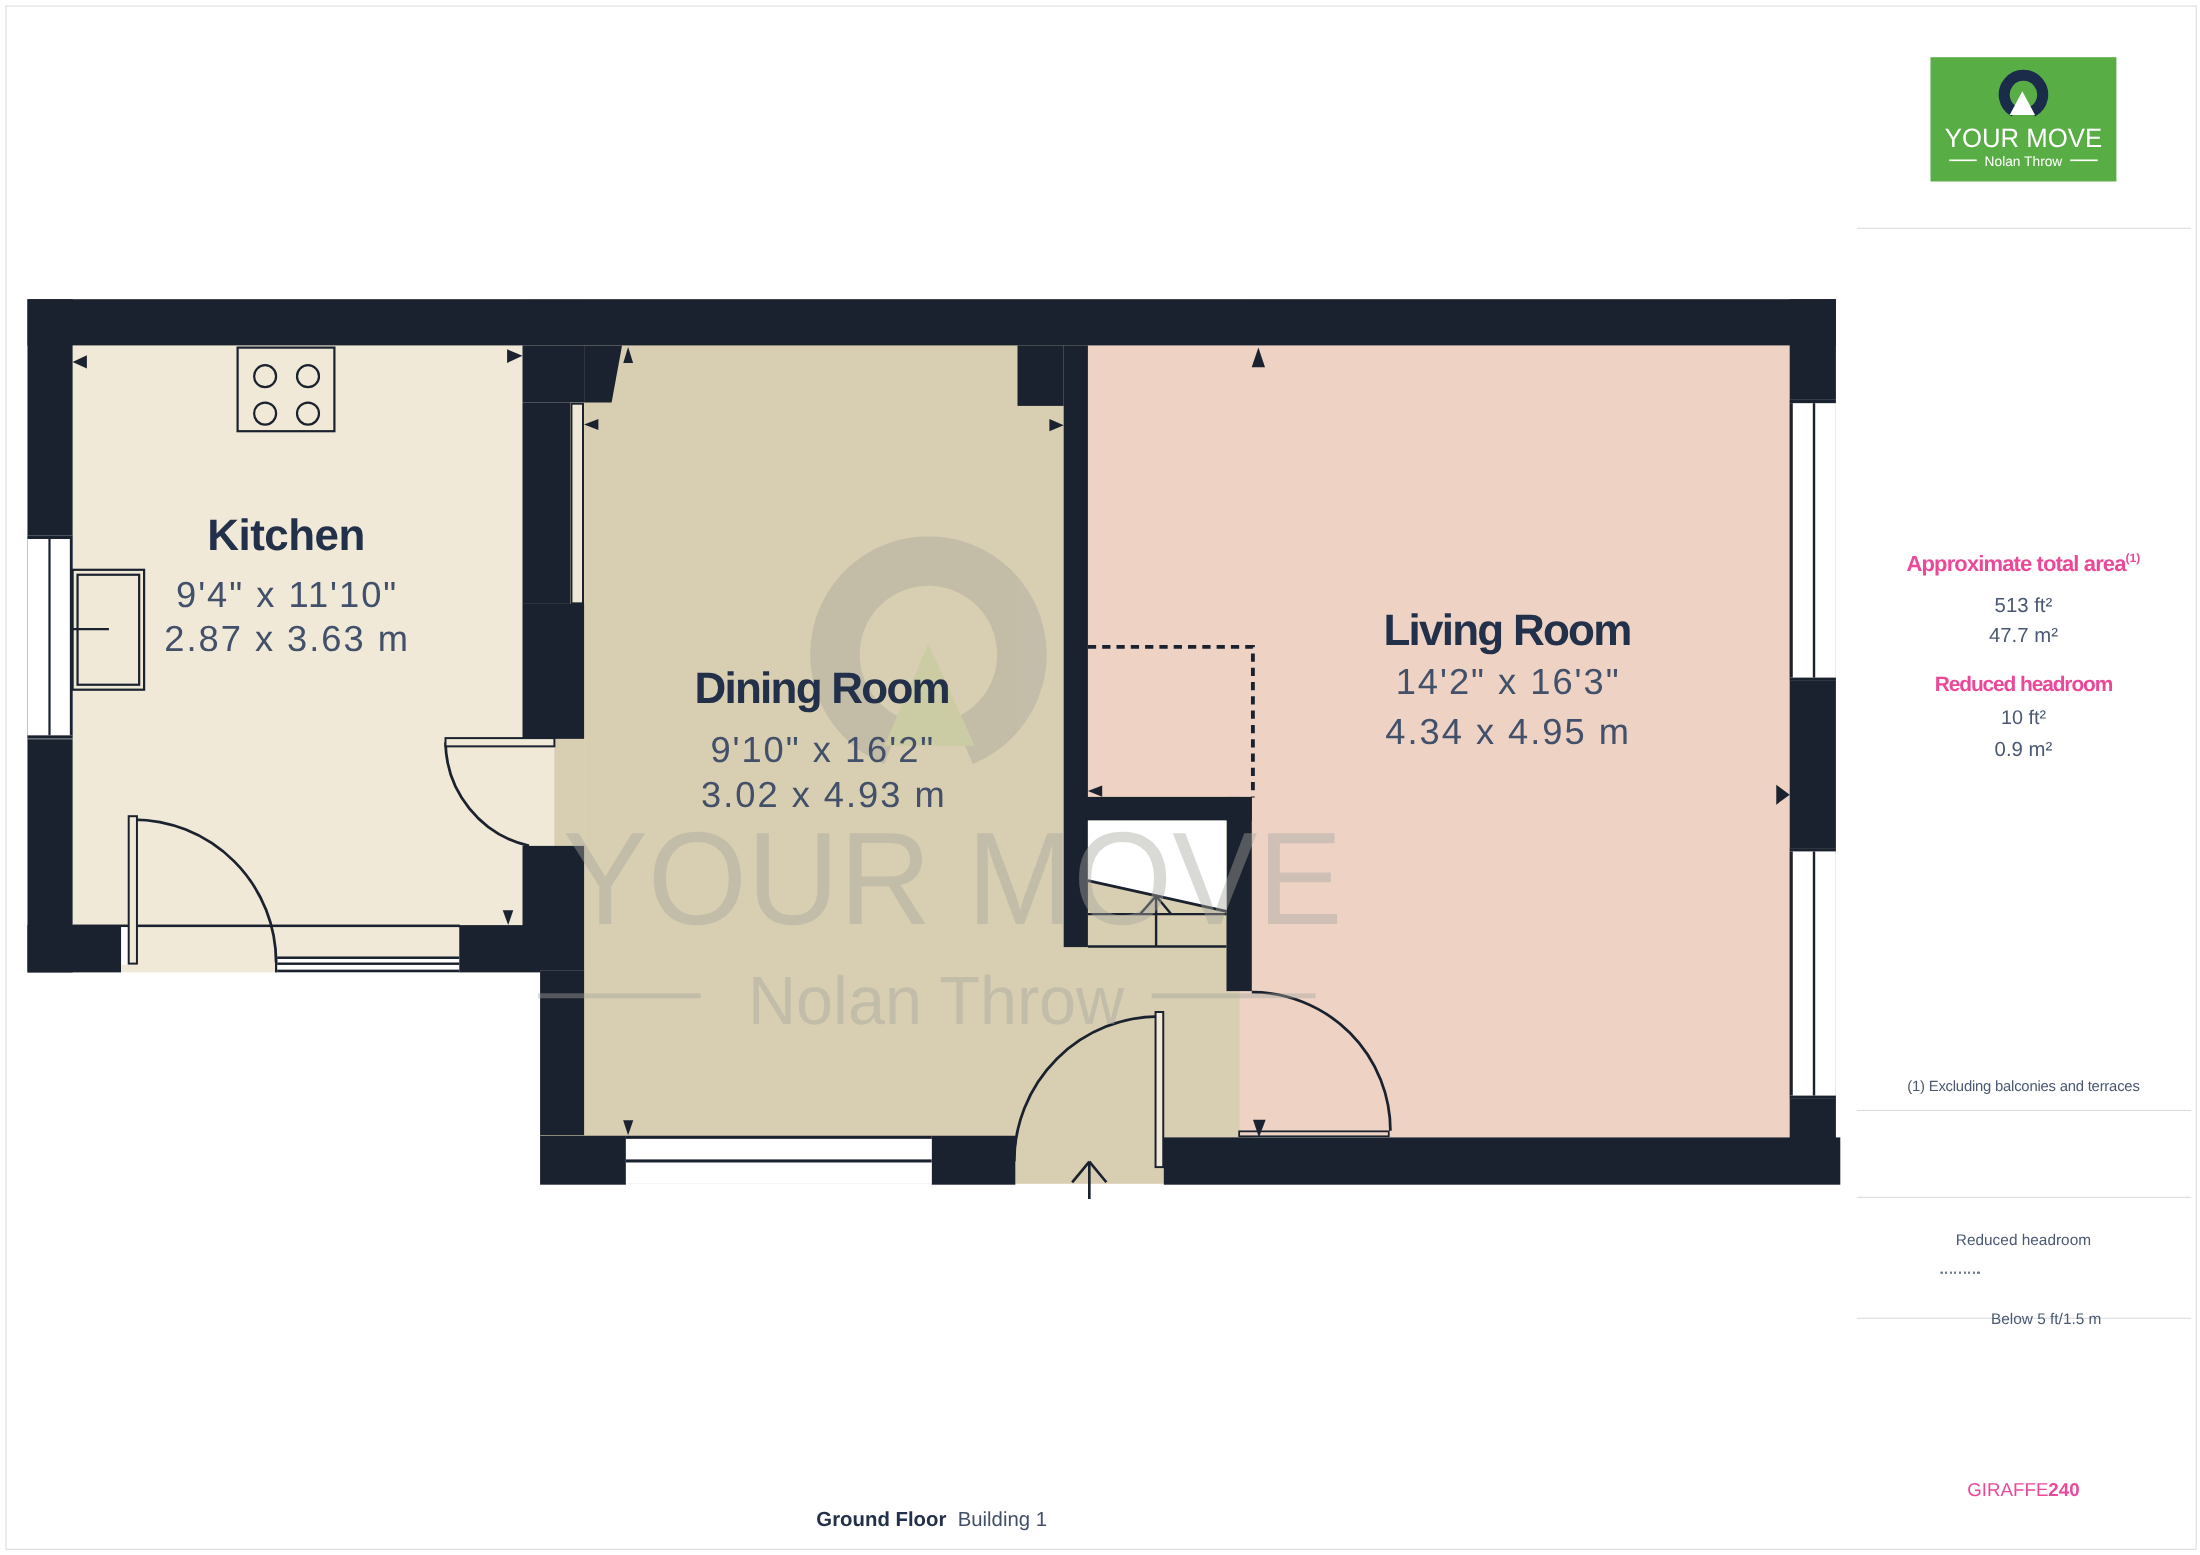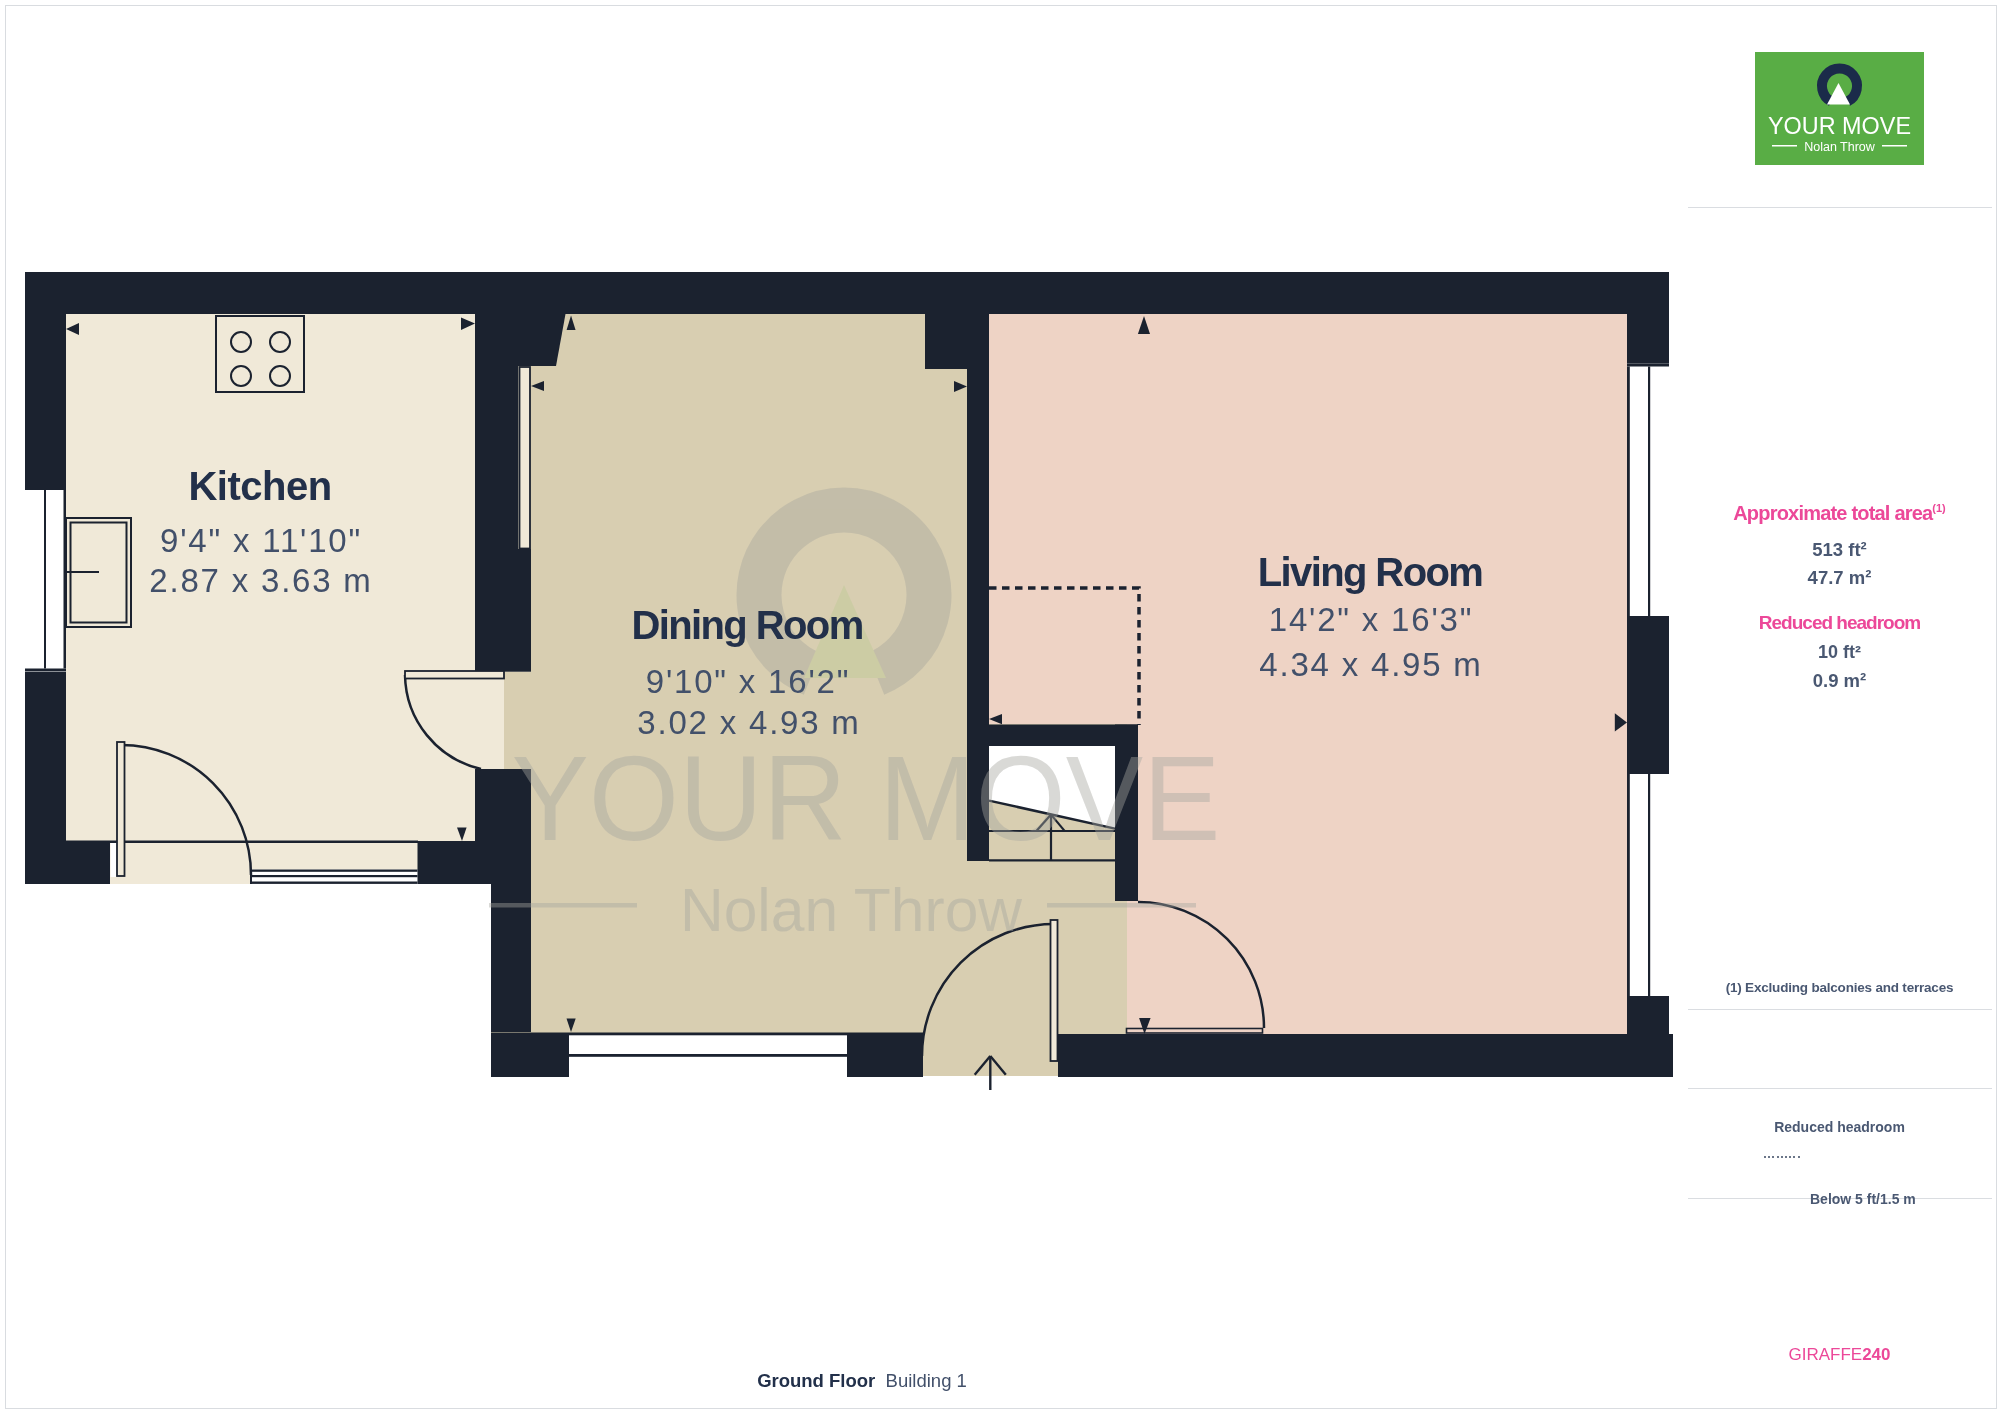--- a/index.html
+++ b/index.html
@@ -2,21 +2,21 @@
 <html><head>
 <meta charset="utf-8">
 <style>
   html,body{margin:0;padding:0;background:#ffffff;}
   #page{position:relative;width:2000px;height:1414px;background:#ffffff;overflow:hidden;
         font-family:"Liberation Sans", sans-serif;}
   #frame{position:absolute;left:5px;top:5px;width:1990px;height:1402px;border:1px solid #d9dce0;}
   .hdiv{position:absolute;left:1688px;width:304px;height:1px;background:#dadde1;}
   .sbtxt{position:absolute;left:1688px;width:303px;text-align:center;}
   .navy{color:#ec4899;}
-  .gray{color:#4a5872;font-weight:bold;}
+  .gray{color:#4a5872;}
 </style>
 </head>
 <body>
 <div id="page">
 
   <div id="frame"></div>
 
   <svg id="plan" width="1690" height="1414" viewBox="0 0 1690 1414" style="position:absolute;left:0;top:0;">
 
     <g>
@@ -245,16 +245,16 @@
   <div class="sbtxt gray" style="top:980px;font-size:13.5px;letter-spacing:-0.2px;">(1) Excluding balconies and terraces</div>
 
   <div class="sbtxt gray" style="top:1119px;font-size:14px;">Reduced headroom</div>
   <div class="gray" style="position:absolute;left:1810px;top:1149px;font-size:14px;margin-top:42px;">Below 5 ft/1.5 m</div>
   <div style="position:absolute;left:1764px;top:1156px;width:37px;height:2px;
        background-image:repeating-linear-gradient(to right,#6b7689 0,#6b7689 2px,transparent 2px,transparent 4.2px);"></div>
 
 
   <div class="sbtxt navy" style="top:1345px;font-size:17px;">GIRAFFE<b>240</b></div>
 
-  <div style="position:absolute;left:0px;top:1370px;width:1694px;text-align:center;font-size:18.5px;color:#42506a;margin-left:15px;">
+  <div style="position:absolute;left:0px;top:1370px;width:1694px;text-align:center;font-size:18.5px;color:#42506a;">
     <span style="font-weight:bold;color:#22304a;">Ground Floor</span>&nbsp;&nbsp;Building 1
   </div>
 </div>
 
 </body></html>

